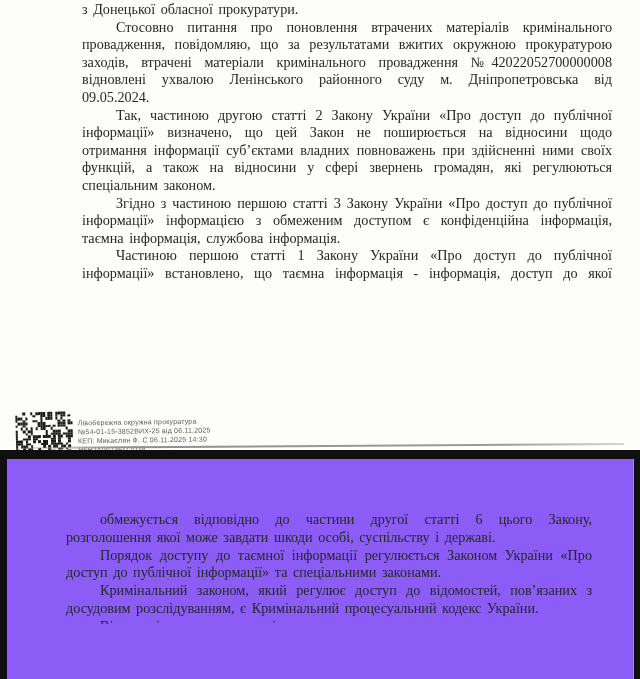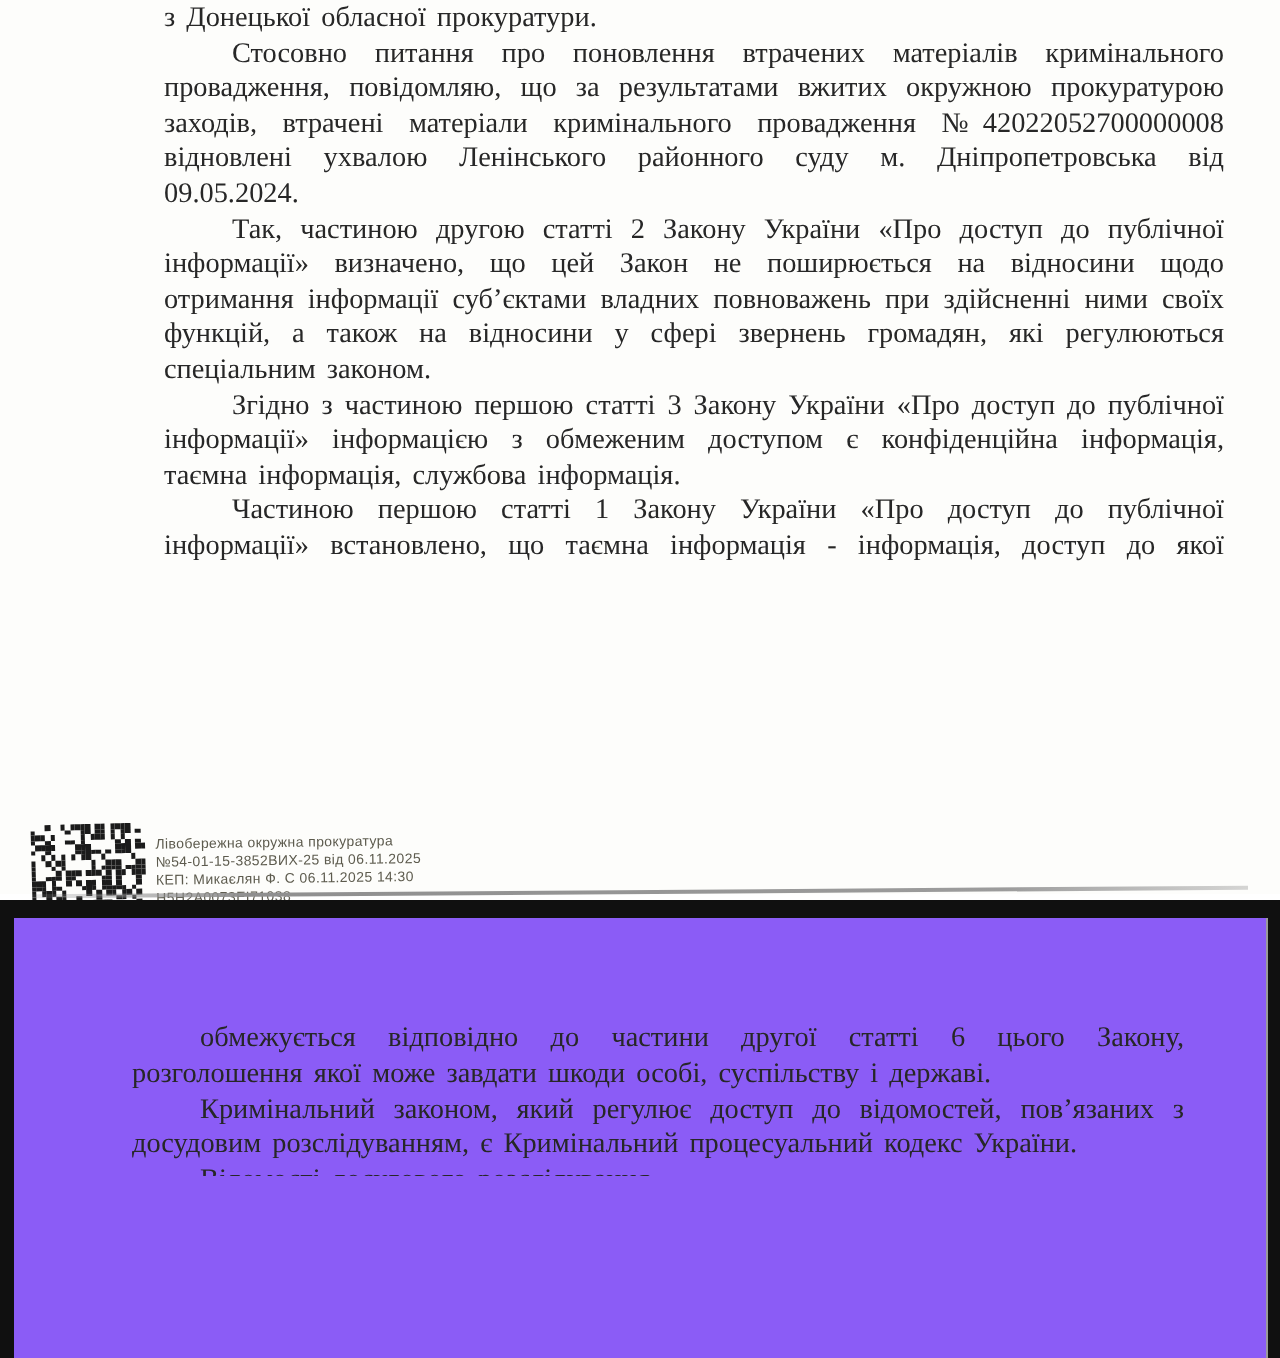--- a/index.html
+++ b/index.html
@@ -619,16 +619,17 @@
 
 <div class="band"></div>
 
 <div class="page2">
   <div class="bar-left"></div>
   <div class="edge-right"></div>
   <div class="bar-right"></div>
 
   <div class="col2">
     <p class="noindent">обмежується відповідно до частини другої статті 6 цього Закону, розголошення якої може завдати шкоди особі, суспільству і державі.</p>
+    <p>Порядок доступу до таємної інформації регулюється Законом України «Про доступ до публічної інформації» та спеціальними законами.</p>
     <p>Кримінальний законом, який регулює доступ до відомостей, пов’язаних з досудовим розслідуванням, є Кримінальний процесуальний кодекс України.</p>
     <p class="clip-line">Відомості досудового розслідування…</p>
   </div>
 </div>
 
 </body></html>

